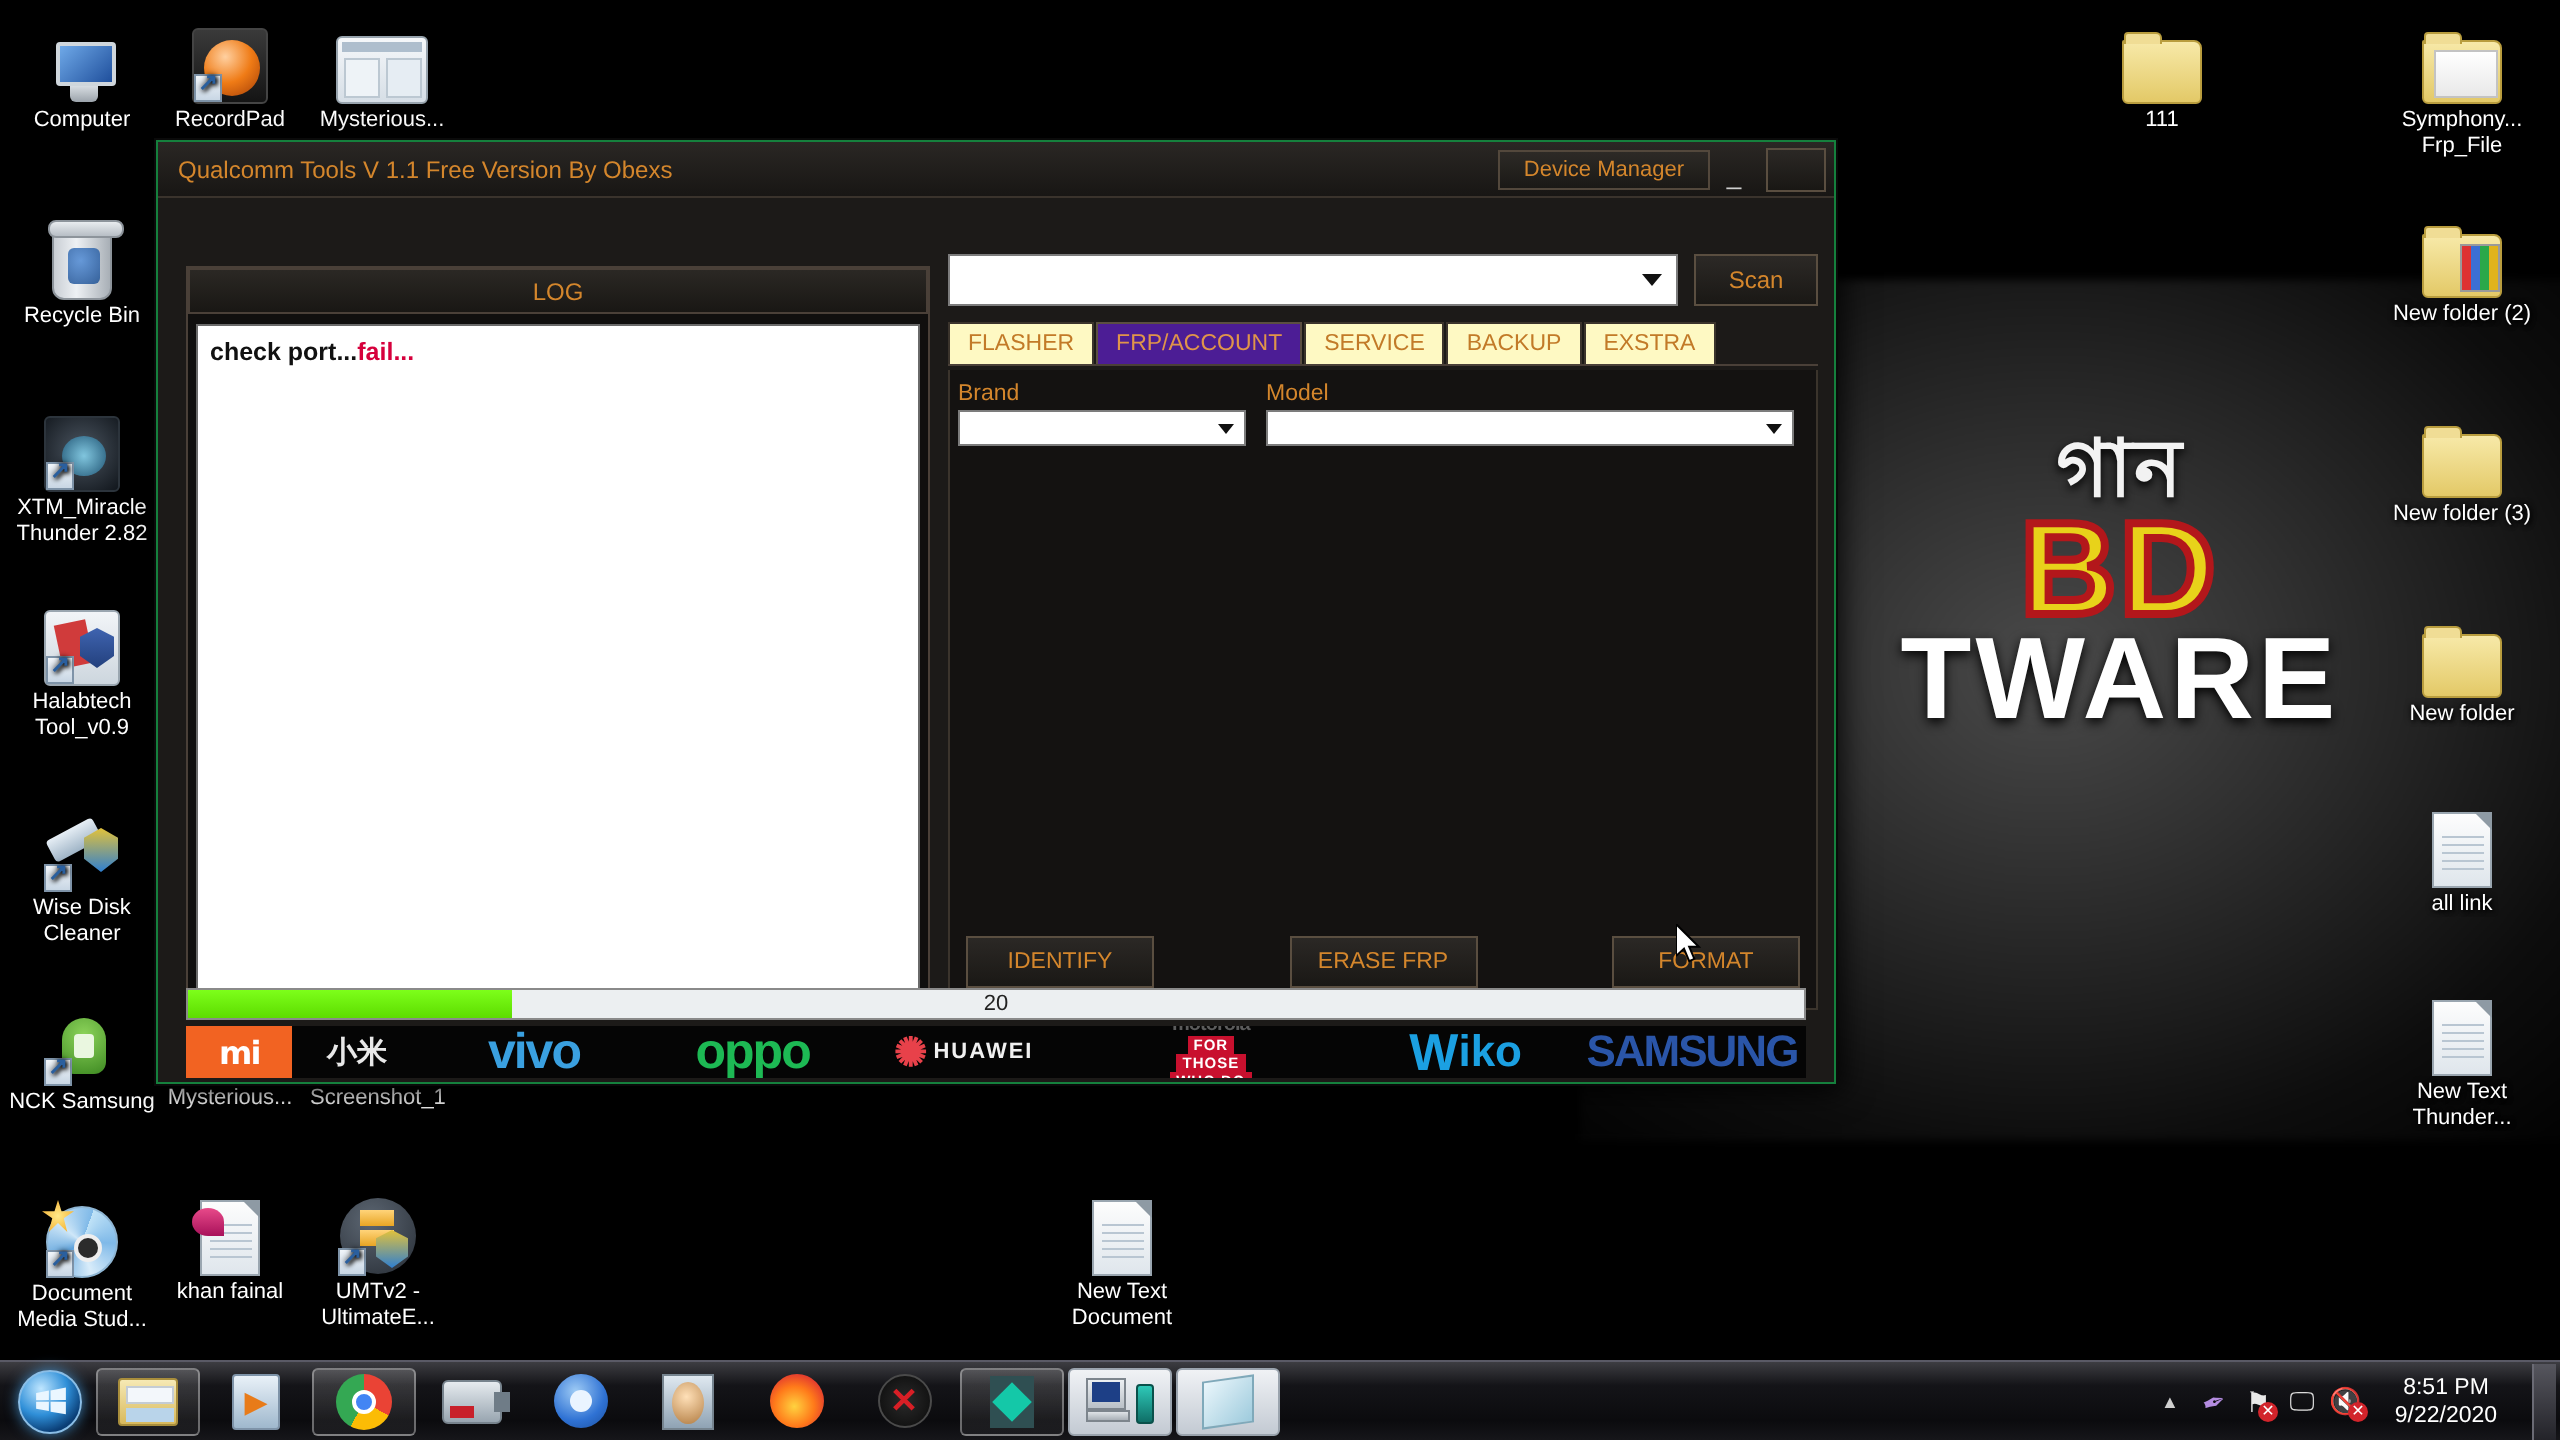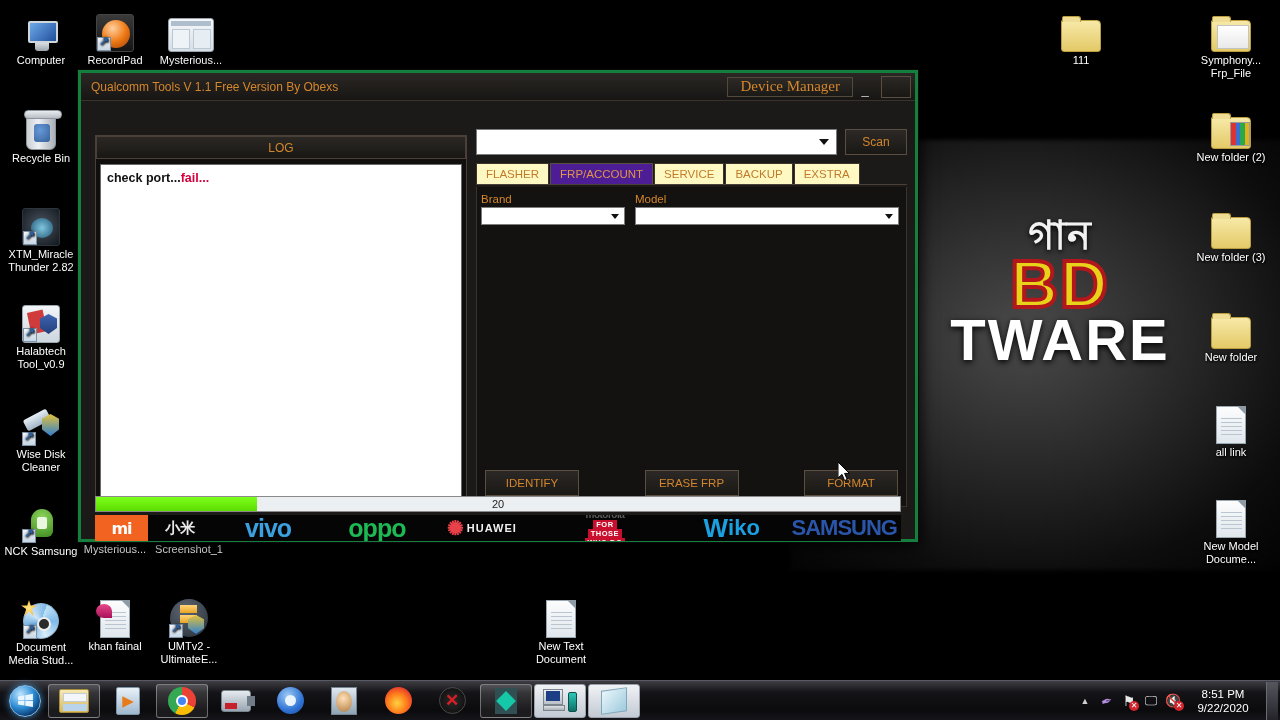--- a/index.html
+++ b/index.html
@@ -116,33 +116,33 @@
     background:linear-gradient(#f2f6fa,#c8d6e4);border:1px solid #7e93a8;
   }
   .shortcut:after{
     content:"↗";position:absolute;left:1px;top:-3px;font-size:12px;color:#2a5f9e;font-weight:bold;
   }
 
   
   #app{
     position:absolute; left:78px; top:70px; width:840px; height:472px;
     background:#1c1a18;
-    border:3px solid #15803d;
+    border:1px solid #15803d;
     box-shadow:0 0 0 1px #0a0a0a, 3px 4px 14px rgba(0,0,0,.85);
   }
   #titlebar{
     height:28px; background:linear-gradient(#2a2724,#181614);
     display:flex; align-items:center; padding:0 4px 0 10px;
     border-bottom:1px solid #3a332c;
   }
   #title-text{ color:#d4862c; font-size:12px; flex:1; }
   .tb-btn{
     height:20px; padding:0 12px; background:linear-gradient(#2d2a26,#1b1916);
-    border:1px solid #53483c; color:#d4862c; font-size:15px;
-    display:flex;align-items:center;justify-content:center; cursor:pointer;font-family:Liberation Serif, serif;
+    border:1px solid #53483c; color:#d4862c; font-size:11px;
+    display:flex;align-items:center;justify-content:center; cursor:pointer;
   }
   #min-btn{
     width:24px; color:#cfcfcf; font-size:13px; text-align:center;
     display:flex;align-items:flex-end;justify-content:center; height:20px; cursor:pointer;
   }
   #close-btn{
     width:30px;height:22px; margin-left:4px;
     background:linear-gradient(#2b2825,#191714); border:1px solid #5a4e40; cursor:pointer;
   }
 
@@ -480,21 +480,21 @@
   <div class="gfx">
       <div class="ic-doc"></div>
     </div>
   <span class="lbl">all link</span>
 </div>
 
 <div class="dicon" style="left:1192px;top:492px">
   <div class="gfx">
       <div class="ic-doc"></div>
     </div>
-  <span class="lbl">New Model Docume...</span>
+  <span class="lbl">New Text Thunder...</span>
 </div>
 
 <div id="app">
 
   <div id="titlebar">
     <span id="title-text">Qualcomm Tools V 1.1 Free Version By Obexs</span>
     <div class="tb-btn">Device Manager</div>
     <div id="min-btn">_</div>
     <div id="close-btn"></div>
   </div>

